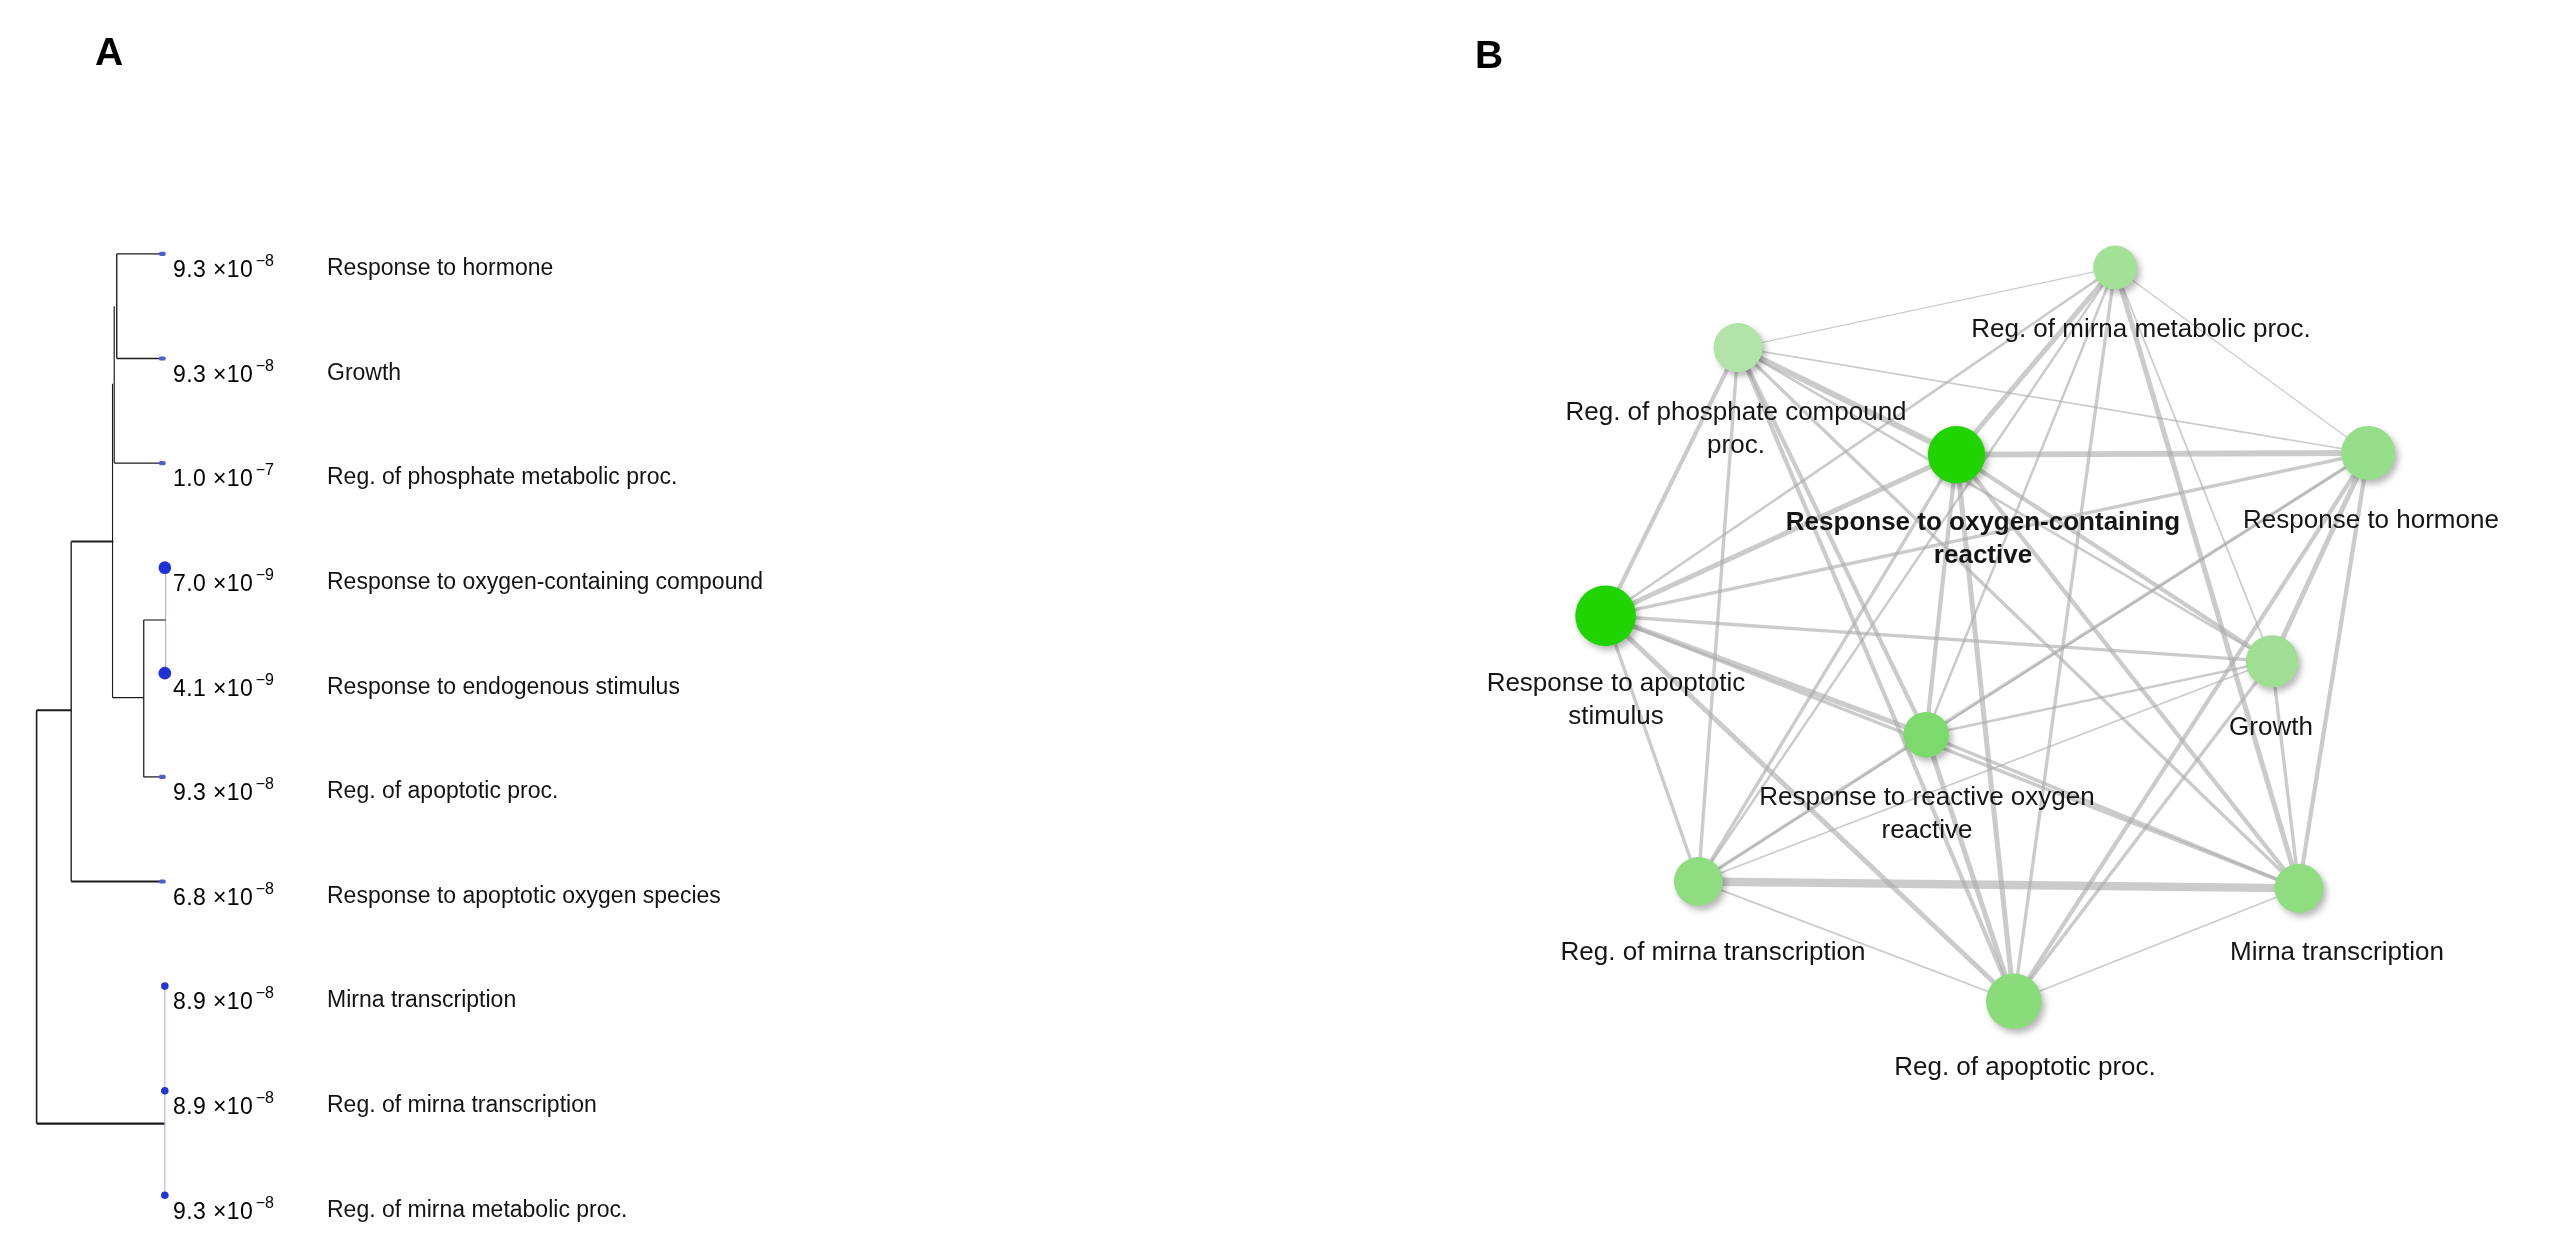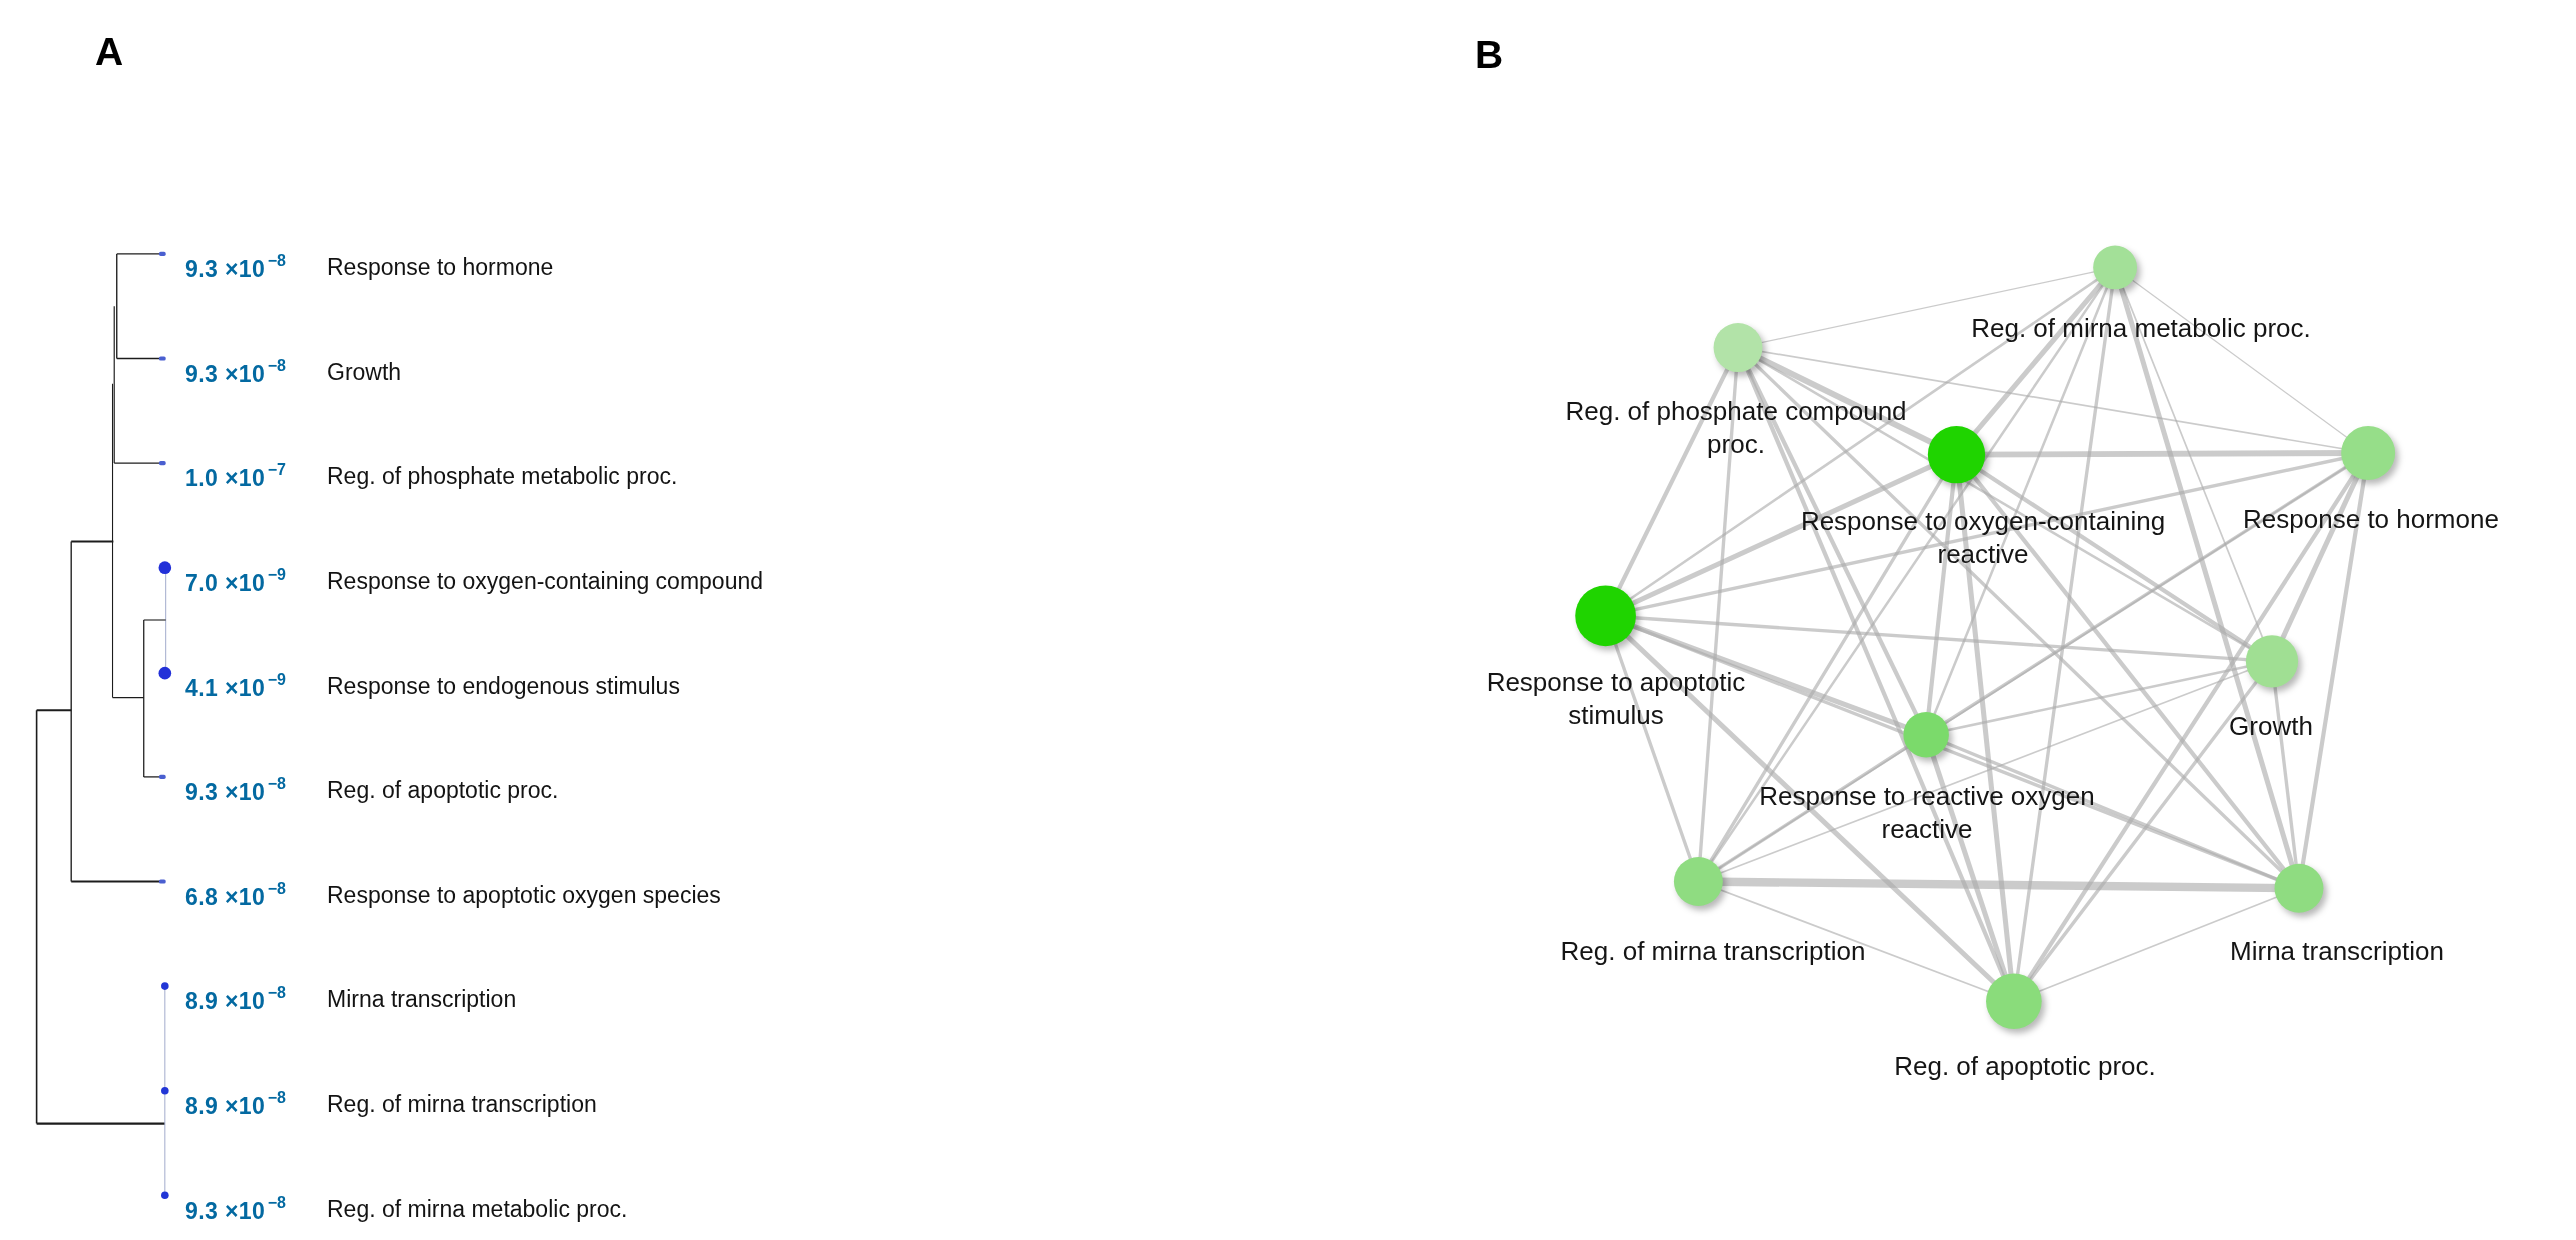--- a/index.html
+++ b/index.html
@@ -4,21 +4,21 @@
 <style>
   html,body{margin:0;padding:0;background:#ffffff;width:2576px;height:1240px;overflow:hidden;}
   #figure-root{position:relative;width:2576px;height:1240px;background:#ffffff;
                font-family:"Liberation Sans", sans-serif;}
   .panel-label{position:absolute;font-size:39px;font-weight:bold;color:#000;line-height:1;}
   #panel-a-label{left:95px;top:32px;}
   #panel-b-label{left:1475px;top:35px;}
   #panel-a, #panel-b{position:absolute;left:0;top:0;width:100%;height:100%;}
   #dendro-svg,#network-svg{position:absolute;left:0;top:0;width:2576px;height:1240px;overflow:visible;}
   .a-row{position:absolute;transform:translateY(-54%);white-space:nowrap;color:#111;}
-  .a-pval{position:absolute;left:185px;font-size:23px;color:#0369a1;letter-spacing:0.4px;font-weight:bold;}
+  .a-pval{position:absolute;left:173px;font-size:23px;color:#000000;letter-spacing:0.4px;}
   .a-pval sup{font-size:16px;position:relative;top:-1.7px;margin-left:2.5px;letter-spacing:0;}
   .a-term{position:absolute;left:327px;font-size:23px;color:#131313;}
   .b-label{position:absolute;transform:translate(-50%,-50%);text-align:center;
            font-size:26px;color:#151515;line-height:1.28;white-space:nowrap;}
   .net-node{filter:drop-shadow(4px 5px 4px rgba(0,0,0,0.28));}
 </style>
 </head>
 <body>
 
 <div id="figure-root">
@@ -159,21 +159,21 @@
         <circle cx="2387" cy="1187" r="33" fill="#8ADC7B" class="net-node"></circle>
       </svg>
     <div id="panel-b-labels">
         <div class="b-label" style="left: 2141px; top: 329px;">
           <div>Reg. of mirna metabolic proc.</div>
         </div>
         <div class="b-label" style="left: 1736px; top: 428px;">
           <div>Reg. of phosphate compound</div>
           <div>proc.</div>
         </div>
-        <div class="b-label" style="left: 1983px; top: 538px;">
+        <div class="b-label" style="left: 1983px; top: 538px; font-weight: bold;">
           <div>Response to oxygen-containing</div>
           <div>reactive</div>
         </div>
         <div class="b-label" style="left: 2371px; top: 520px;">
           <div>Response to hormone</div>
         </div>
         <div class="b-label" style="left: 1616px; top: 699px;">
           <div>Response to apoptotic</div>
           <div>stimulus</div>
         </div>

